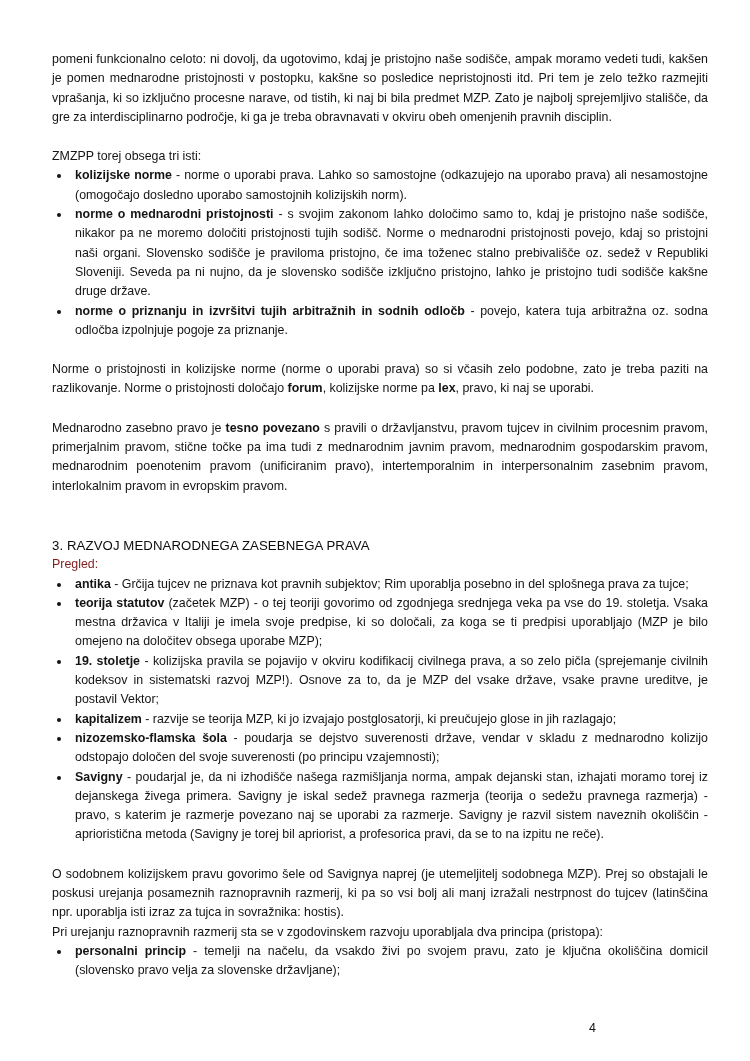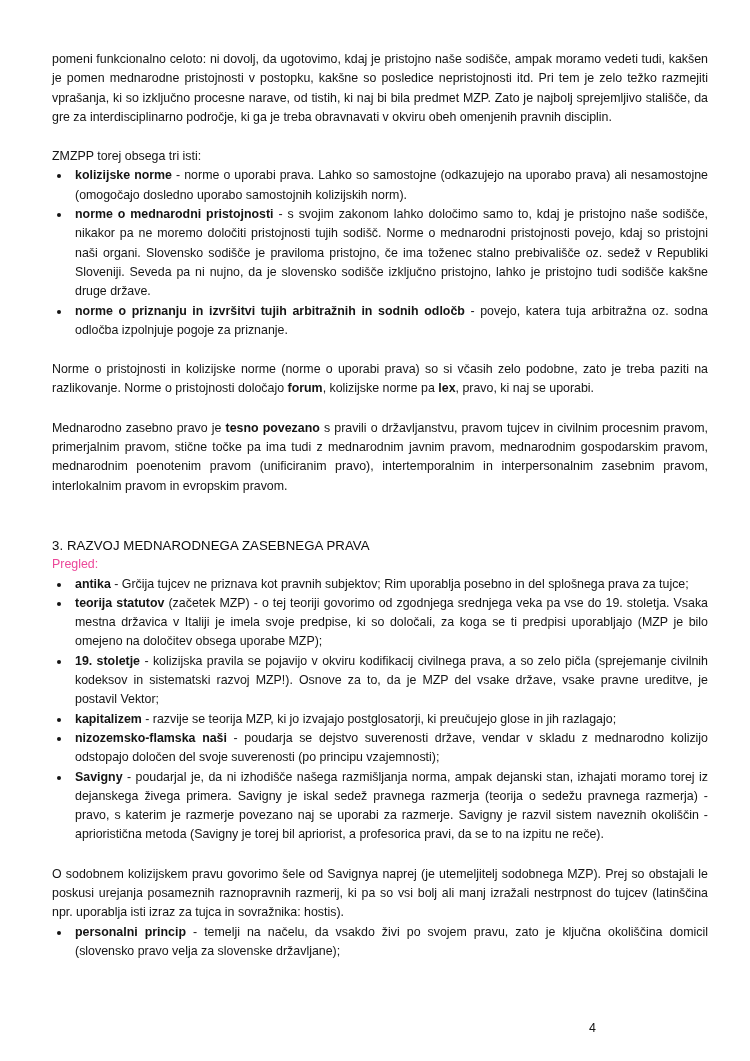--- a/index.html
+++ b/index.html
@@ -70,21 +70,21 @@
     font-size: 13.2px;
     font-weight: normal;
     line-height: 19.3px;
     color: #0d0d0d;
     letter-spacing: 0.1px;
   }
   .pregled {
     margin: 0;
     font-size: 12.4px;
     line-height: 19.3px;
-    color: #ec4899;
+    color: #7f1d1d;
   }
   .page-number {
     position: absolute;
     right: 42px;
     bottom: 26px;
     font-size: 12.4px;
     line-height: 14px;
     color: #141414;
   }
   .last-line-natural { text-align: left; }
@@ -134,31 +134,32 @@
       <li>
         <span class="bullet-dot"></span><span class="lead">teorija statutov</span><span> (začetek MZP) - o tej teoriji govorimo od zgodnjega srednjega veka pa vse do 19. stoletja. Vsaka mestna državica v Italiji je imela svoje predpise, ki so določali, za koga se ti predpisi uporabljajo (MZP je bilo omejeno na določitev obsega uporabe MZP);</span>
       </li>
       <li>
         <span class="bullet-dot"></span><span class="lead">19. stoletje</span><span> - kolizijska pravila se pojavijo v okviru kodifikacij civilnega prava, a so zelo pičla (sprejemanje civilnih kodeksov in sistematski razvoj MZP!). Osnove za to, da je MZP del vsake države, vsake pravne ureditve, je postavil Vektor;</span>
       </li>
       <li>
         <span class="bullet-dot"></span><span class="lead">kapitalizem</span><span> - razvije se teorija MZP, ki jo izvajajo postglosatorji, ki preučujejo glose in jih razlagajo;</span>
       </li>
       <li>
-        <span class="bullet-dot"></span><span class="lead">nizozemsko-flamska naši</span><span> - poudarja se dejstvo suverenosti države, vendar v skladu z mednarodno kolizijo odstopajo določen del svoje suverenosti (po principu vzajemnosti);</span>
+        <span class="bullet-dot"></span><span class="lead">nizozemsko-flamska šola</span><span> - poudarja se dejstvo suverenosti države, vendar v skladu z mednarodno kolizijo odstopajo določen del svoje suverenosti (po principu vzajemnosti);</span>
       </li>
       <li>
         <span class="bullet-dot"></span><span class="lead">Savigny</span><span> - poudarjal je, da ni izhodišče našega razmišljanja norma, ampak dejanski stan, izhajati moramo torej iz dejanskega živega primera. Savigny je iskal sedež pravnega razmerja (teorija o sedežu pravnega razmerja) - pravo, s katerim je razmerje povezano naj se uporabi za razmerje. Savigny je razvil sistem naveznih okoliščin - aprioristična metoda (Savigny je torej bil apriorist, a profesorica pravi, da se to na izpitu ne reče).</span>
       </li>
     </ul>
 
     <div class="gap-md"></div>
 
     <p class="para">O sodobnem kolizijskem pravu govorimo šele od Savignya naprej (je utemeljitelj sodobnega MZP). Prej so obstajali le poskusi urejanja posameznih raznopravnih razmerij, ki pa so vsi bolj ali manj izražali nestrpnost do tujcev (latinščina npr. uporablja isti izraz za tujca in sovražnika: hostis).</p>
 
+    <p class="para last-line-natural">Pri urejanju raznopravnih razmerij sta se v zgodovinskem razvoju uporabljala dva principa (pristopa):</p>
 
     <ul class="bullets">
       <li>
         <span class="bullet-dot"></span><span class="lead">personalni princip</span><span> - temelji na načelu, da vsakdo živi po svojem pravu, zato je ključna okoliščina domicil (slovensko pravo velja za slovenske državljane);</span>
       </li>
     </ul>
 
   </div>
 
   <div class="page-number">4</div>

